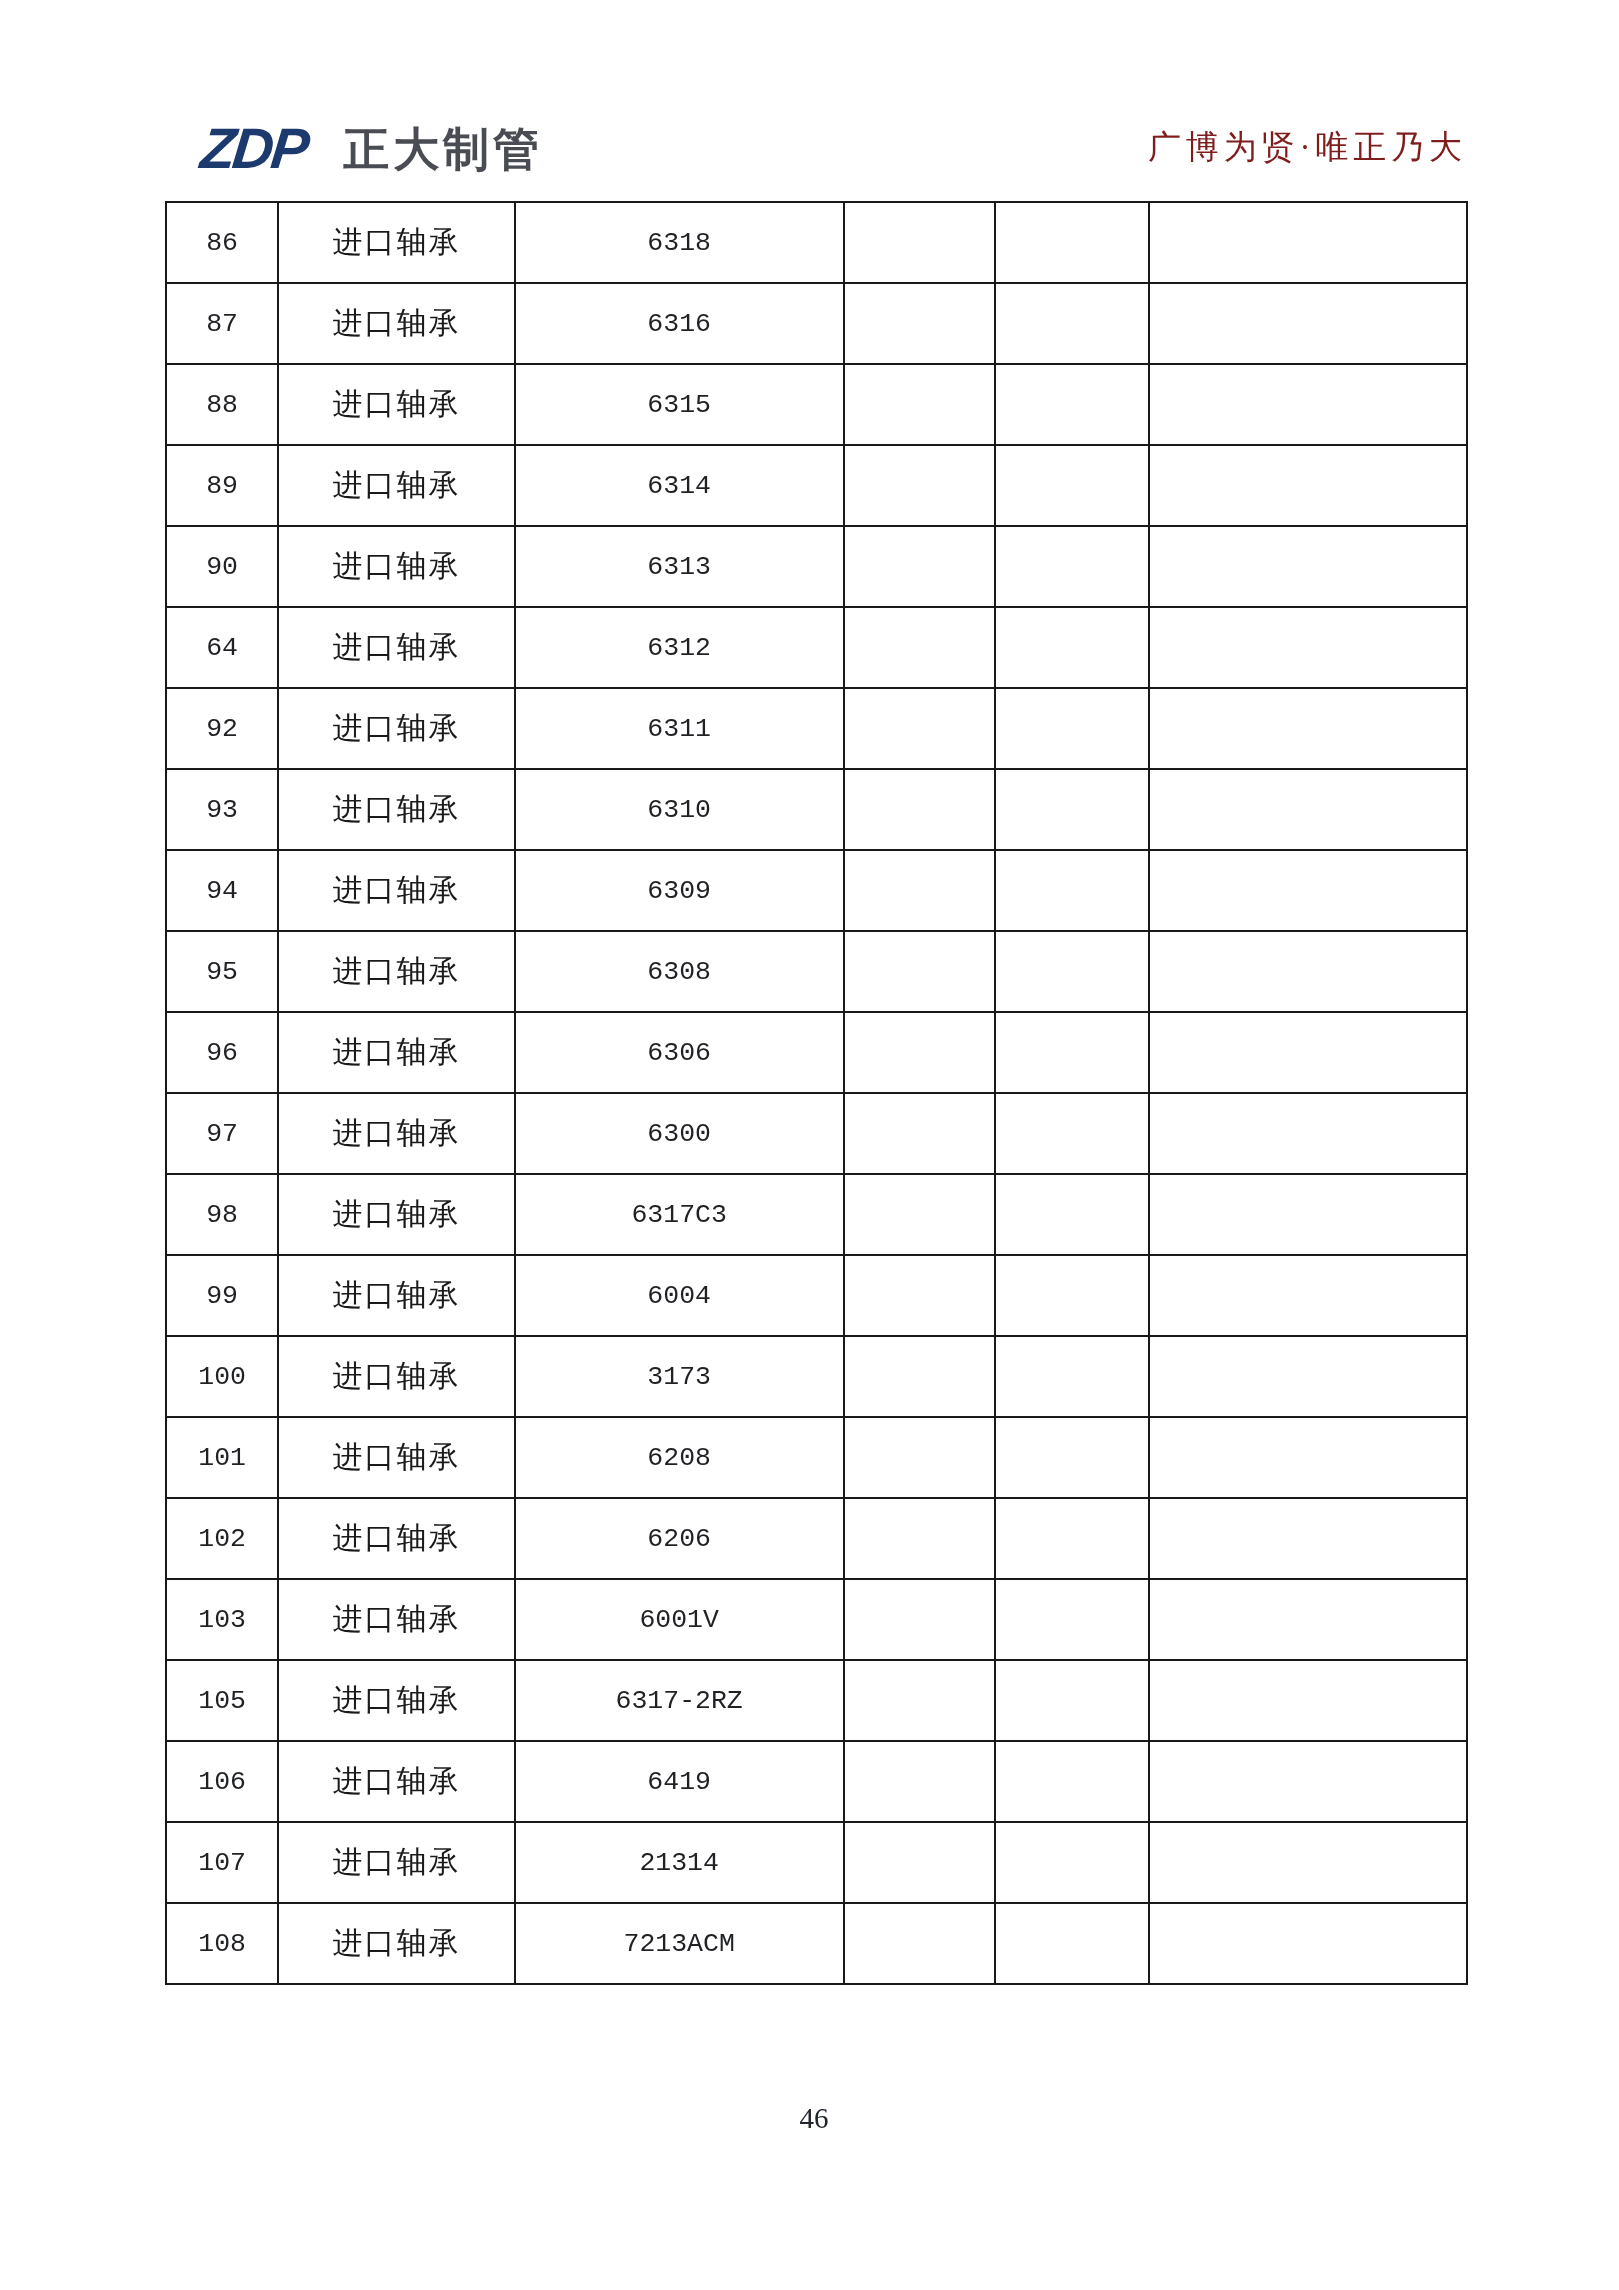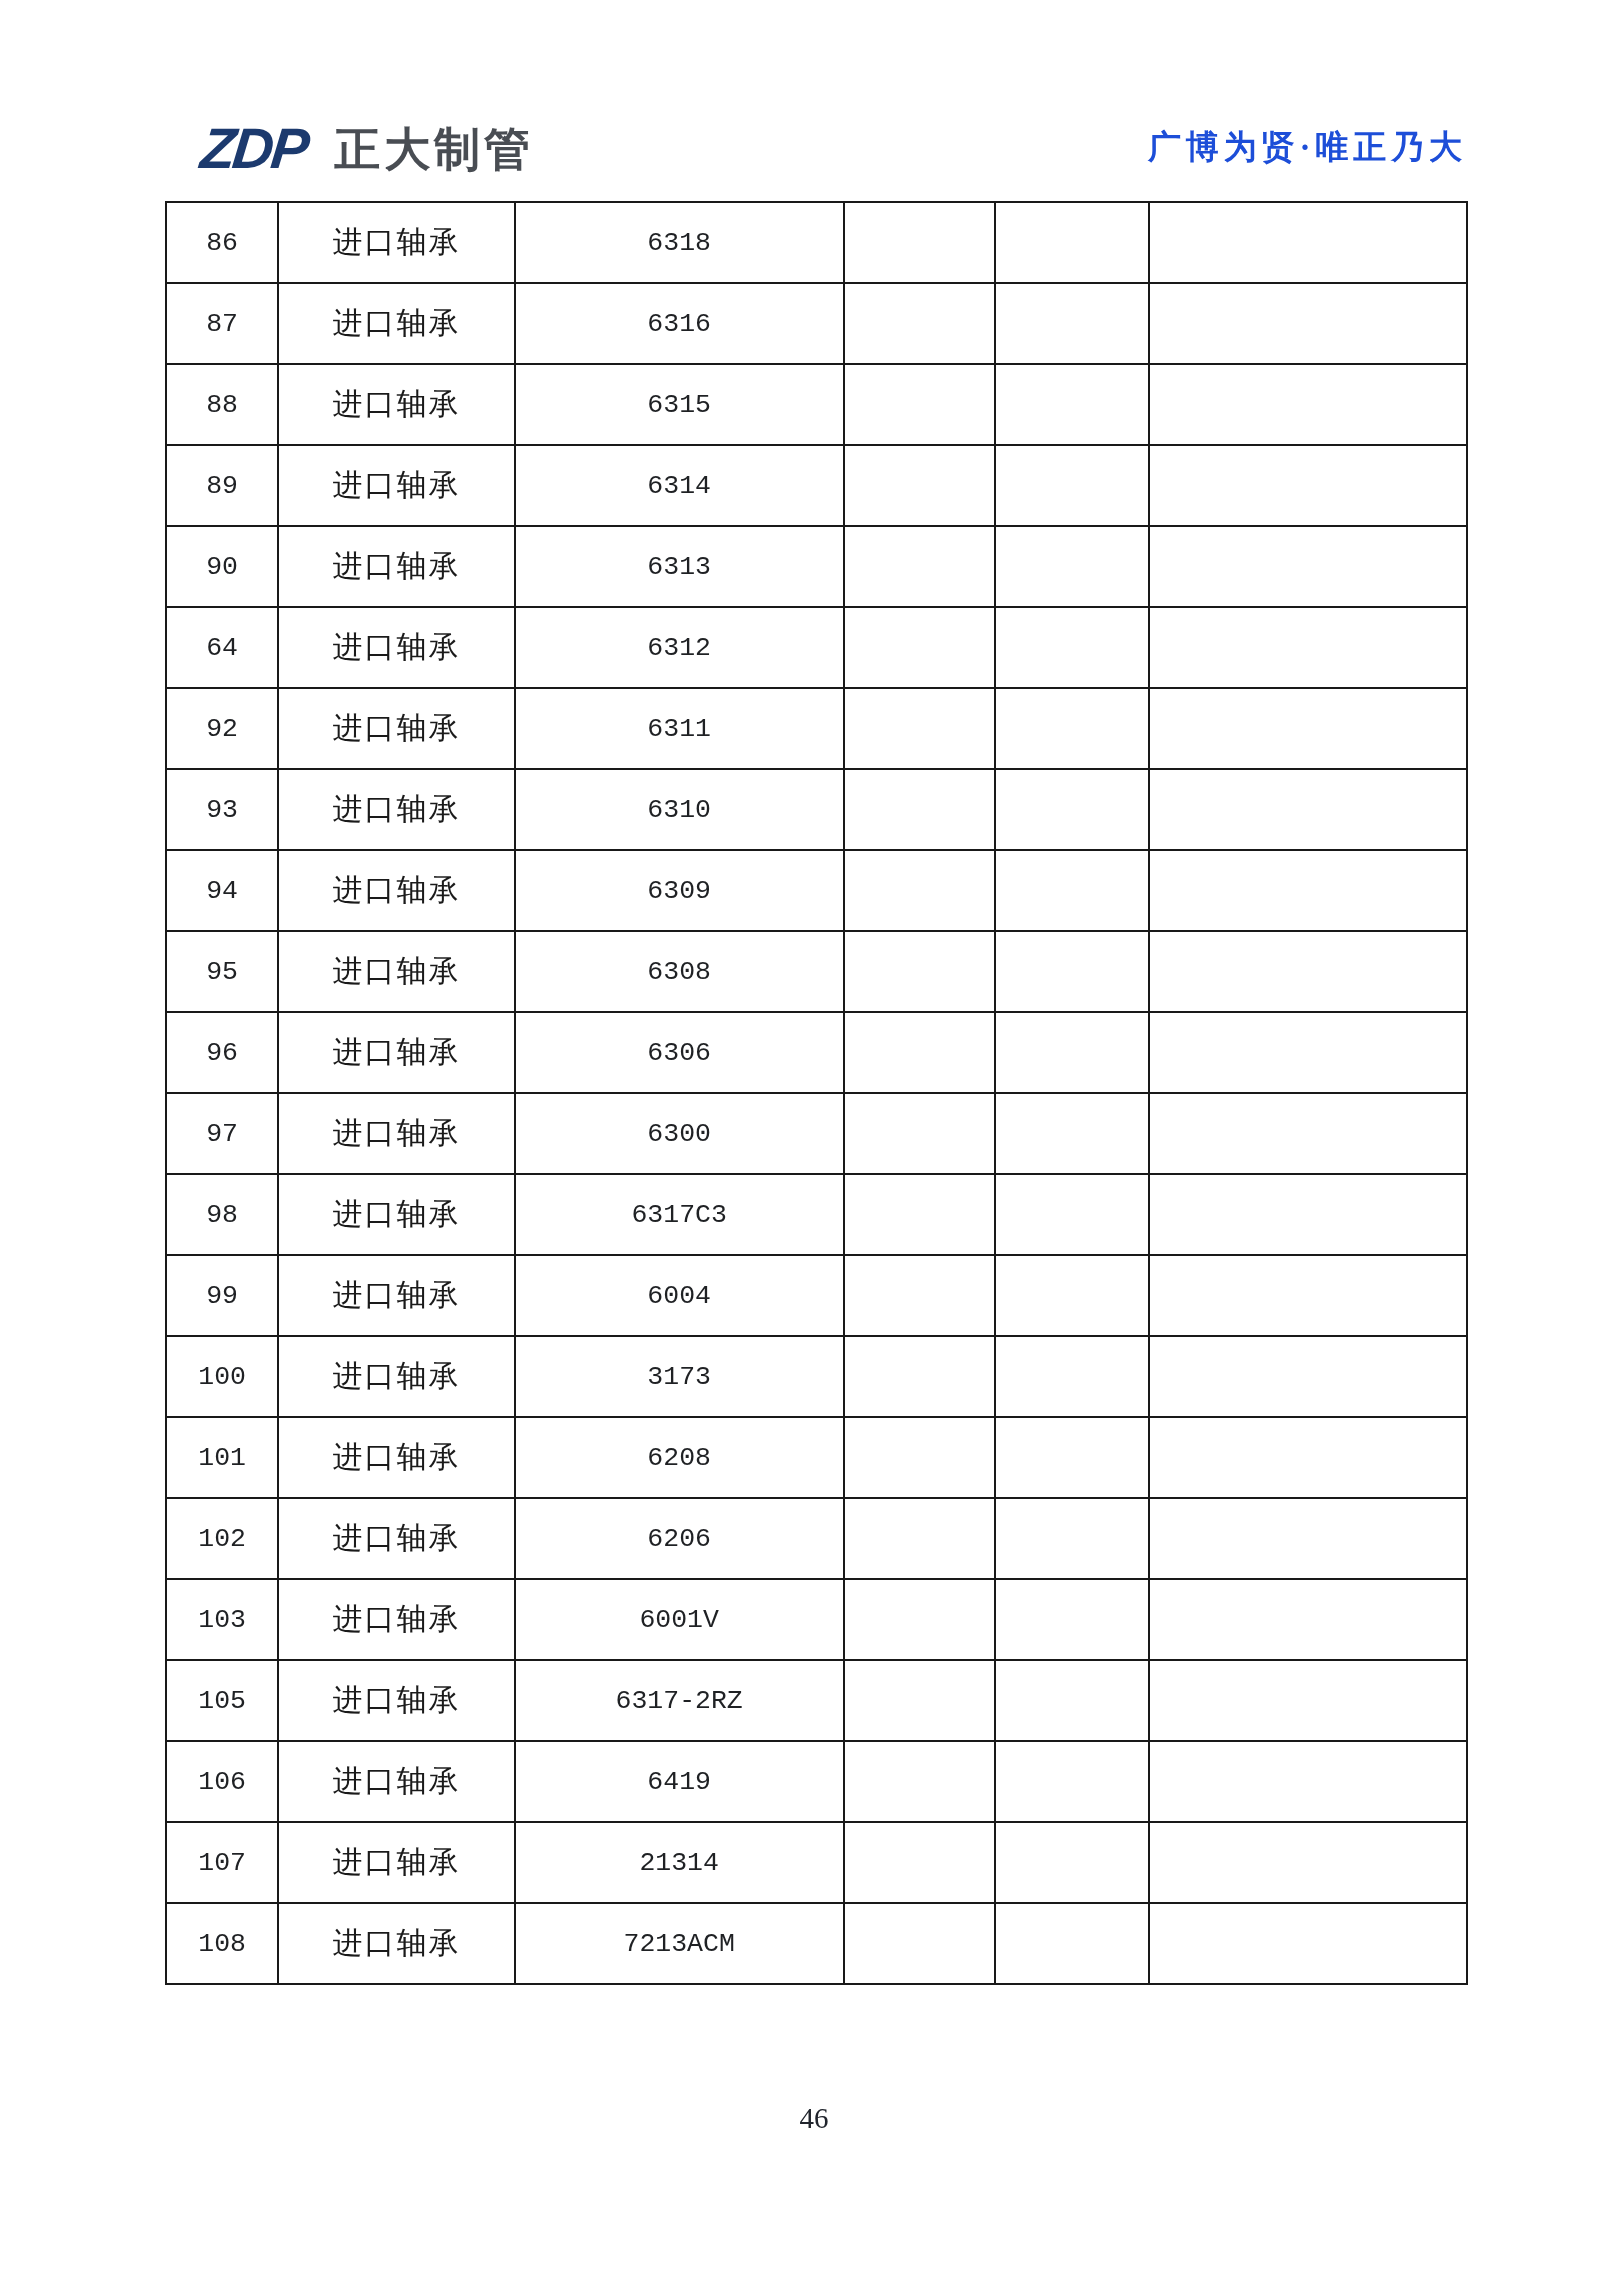--- a/index.html
+++ b/index.html
@@ -36,32 +36,32 @@
     letter-spacing: -2.9px;
     color: #1c3a6e;
     transform: skewX(-6deg);
   }
   .logo-company {
     font-family: "Liberation Sans", sans-serif;
     font-weight: bold;
     font-size: 46px;
     line-height: 1;
     color: #494d53;
-    margin-left: 28px;
+    margin-left: 37px;
     letter-spacing: 3.9px;
   }
   .slogan {
     position: absolute;
     right: 152px;
     top: 131px;
     font-family: "Liberation Serif", serif;
-    font-weight: bold;
+    font-weight: normal;
     font-size: 33px;
     line-height: 1;
-    color: #1d4ed8;
+    color: #7f1d1d;
     letter-spacing: 4.9px;
     white-space: nowrap;
   }
 
   
   .parts-table {
     position: absolute;
     left: 165px;
     top: 201px;
     width: 1303px;

